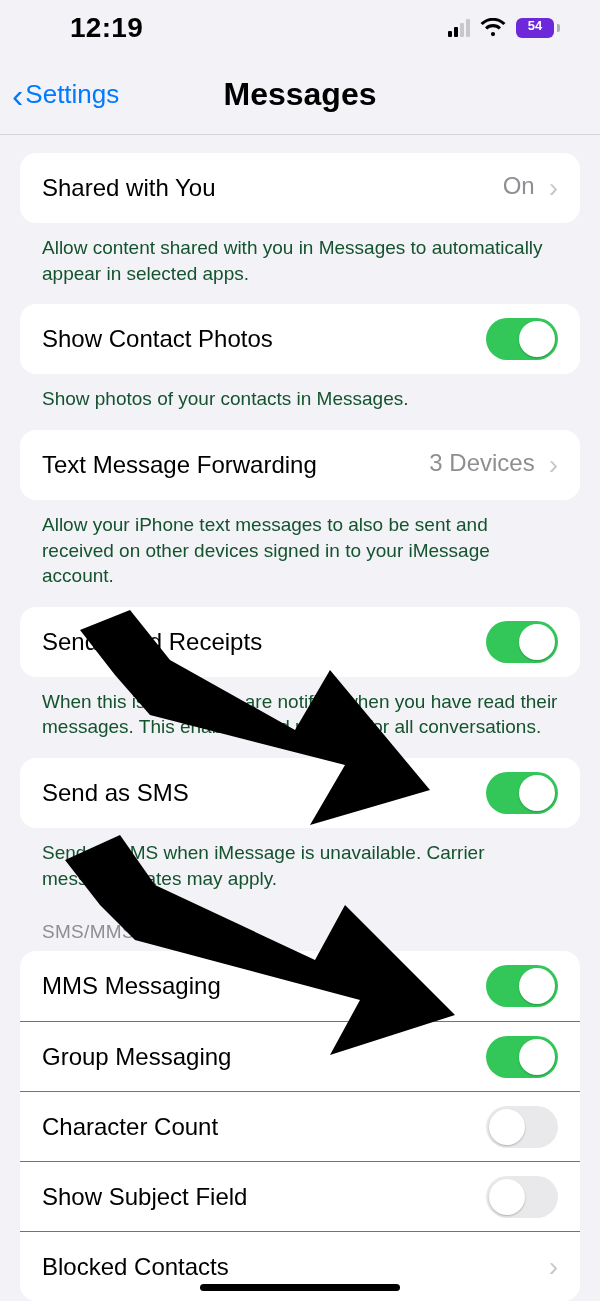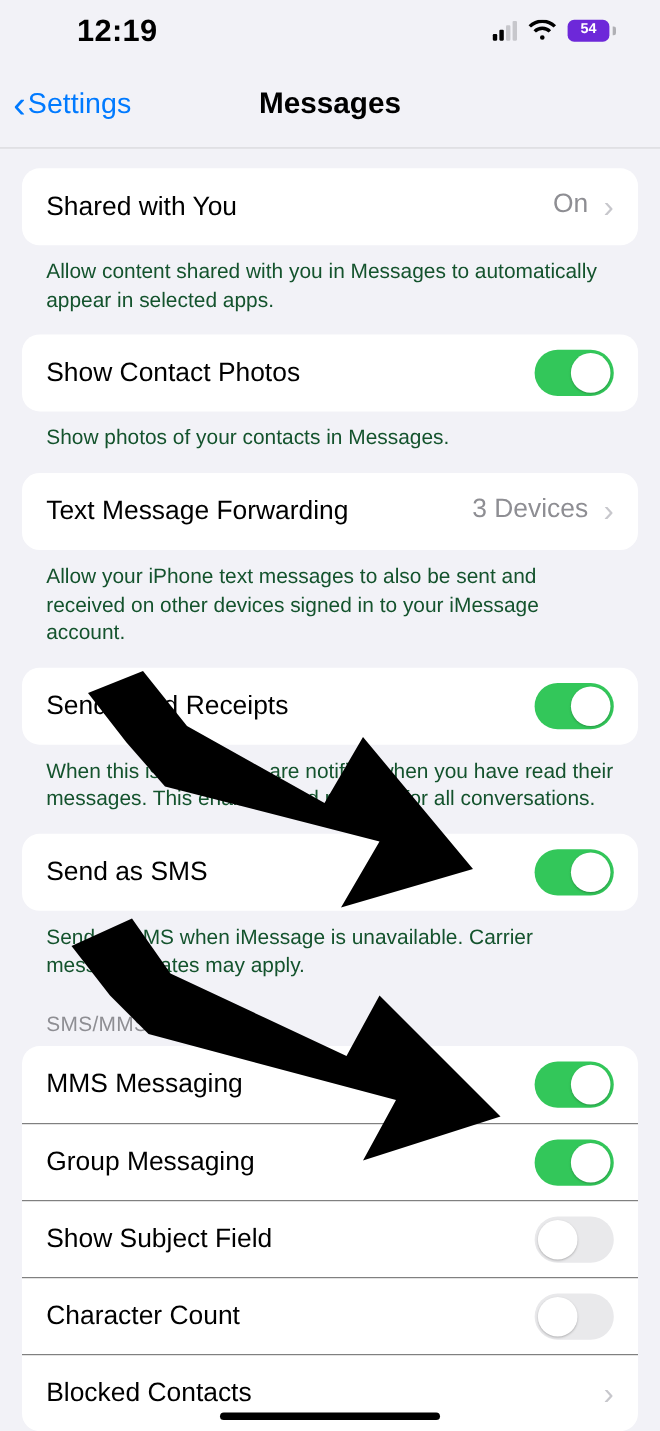--- a/index.html
+++ b/index.html
@@ -91,21 +91,21 @@
     left: 12px;
     display: flex;
     align-items: center;
     gap: 2px;
     color: #007aff;
     font-size: 26px;
   }
   .back .chev { font-size: 34px; font-weight: 400; line-height: 0; }
   .title {
     margin: 0 auto;
-    font-size: 27px;
+    font-size: 32px;
     font-weight: 600;
   }
 
   
   .list {
     padding: 0 20px;
   }
   .group {
     margin-top: 18px;
   }
@@ -297,27 +297,27 @@
           <span class="knob"></span>
         </span>
     </div>
     <div class="row">
       <span class="left">Group Messaging</span>
       <span class="toggle on">
           <span class="knob"></span>
         </span>
     </div>
     <div class="row">
-      <span class="left">Show Subject Field</span>
+      <span class="left">Character Count</span>
       <span class="toggle off">
           <span class="knob"></span>
         </span>
     </div>
     <div class="row">
-      <span class="left">Character Count</span>
+      <span class="left">Show Subject Field</span>
       <span class="toggle off">
           <span class="knob"></span>
         </span>
     </div>
     <div class="row">
       <span class="left">Blocked Contacts</span>
       <span class="right">
           <span class="chev-right">›</span>
         </span>
     </div>

